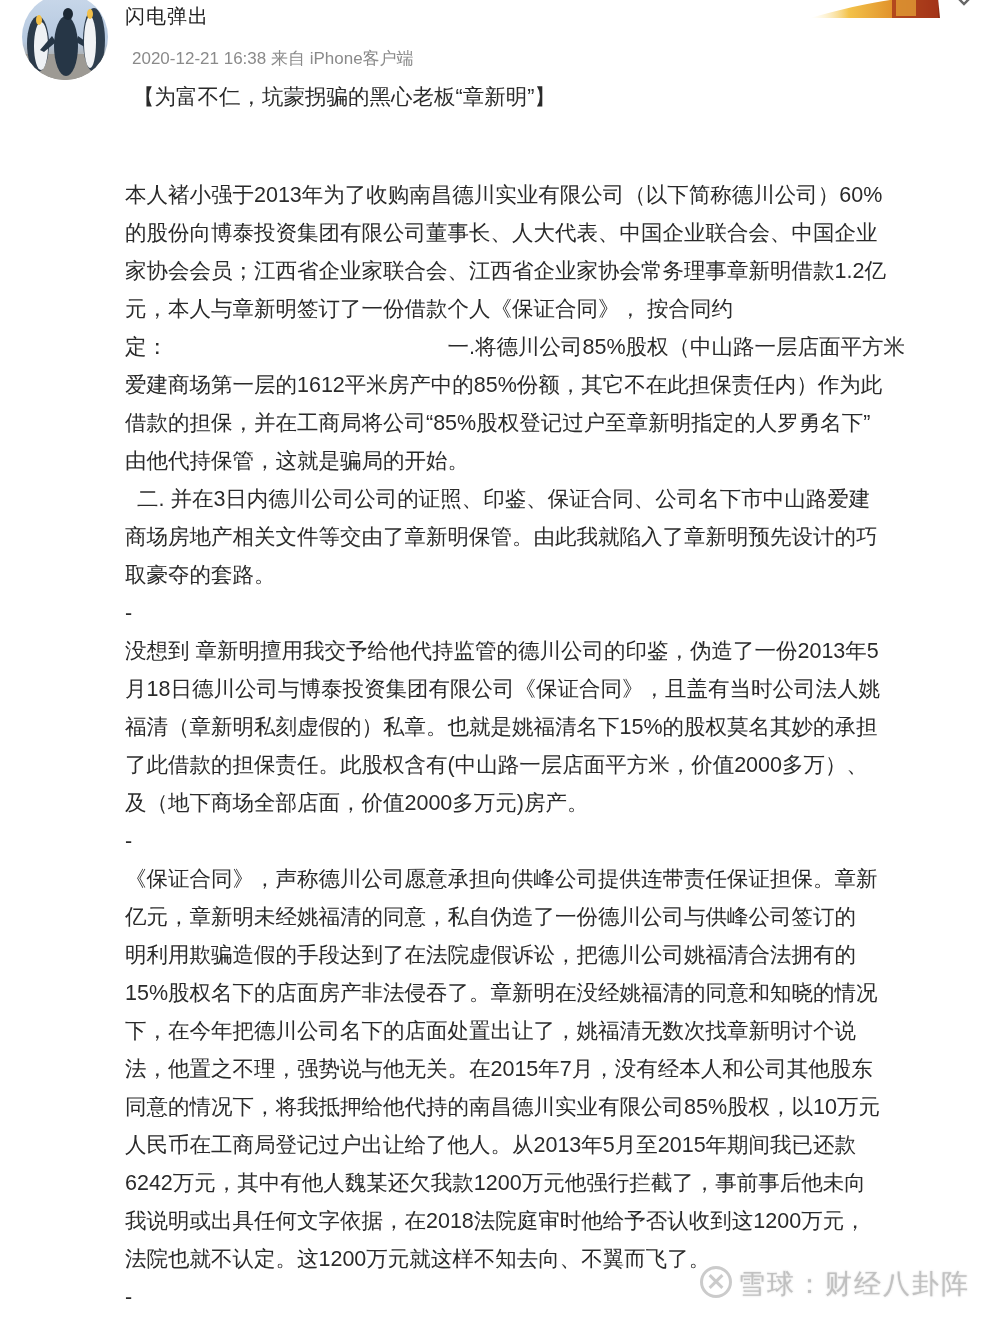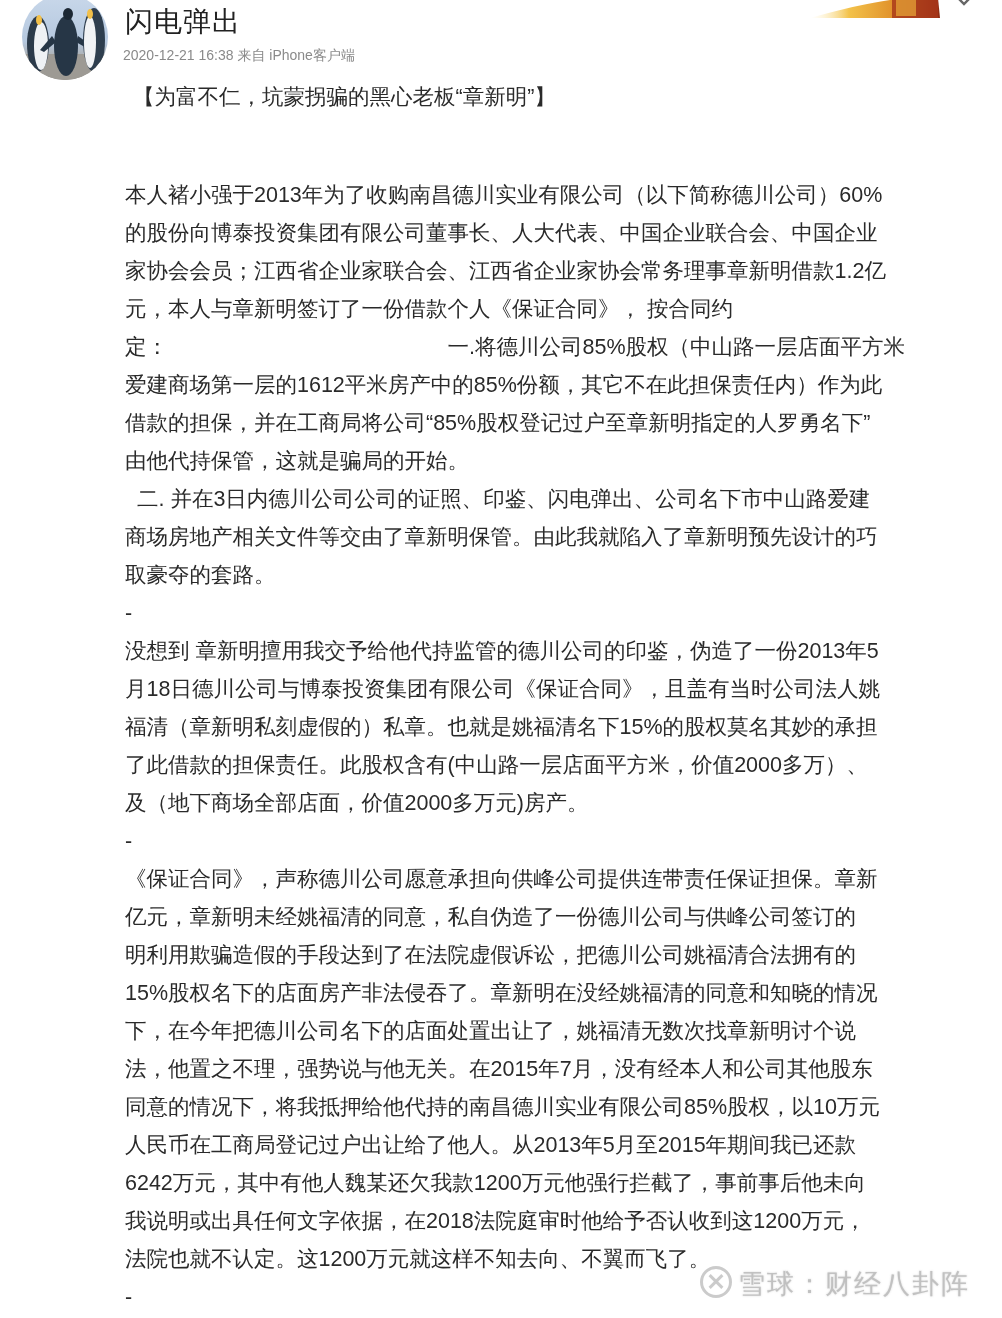--- a/index.html
+++ b/index.html
@@ -8,25 +8,25 @@
     font-family: "DejaVu Sans", "Liberation Sans", sans-serif;
     color: #222222;
   }
   .avatar {
     position: absolute; left: 22px; top: -6px; width: 86px; height: 86px;
     border-radius: 50%; overflow: hidden;
     background: linear-gradient(180deg, #c9d8ea 0%, #b5c8df 55%, #a9a9a6 78%, #8d8b86 100%);
   }
   .avatar svg { display: block; }
   .username {
-    position: absolute; left: 125px; top: 3px; font-size: 28px; color: #222;
+    position: absolute; left: 125px; top: 3px; font-size: 20px; color: #222;
     letter-spacing: 1px;
   }
   .meta {
-    position: absolute; left: 123px; top: 47px; font-size: 14px; color: #8a8a8a;
+    position: absolute; left: 132px; top: 47px; font-size: 17px; color: #8a8a8a;
     font-family: "Liberation Sans", sans-serif;
   }
   .banner {
     position: absolute; left: 800px; top: -30px; width: 150px; height: 50px;
   }
   .chevron {
     position: absolute; left: 953px; top: -8px; width: 22px; height: 16px;
     cursor: pointer;
   }
   .content {
@@ -108,21 +108,21 @@
 
   <div>
     <div class="line">本人褚小强于2013年为了收购南昌德川实业有限公司（以下简称德川公司）60%</div>
     <div class="line">的股份向博泰投资集团有限公司董事长、人大代表、中国企业联合会、中国企业</div>
     <div class="line">家协会会员；江西省企业家联合会、江西省企业家协会常务理事章新明借款1.2亿</div>
     <div class="line">元，本人与章新明签订了一份借款个人《保证合同》， 按合同约</div>
     <div class="line">定：　　　　　　　　　　　　　一.将德川公司85%股权（中山路一层店面平方米</div>
     <div class="line">爱建商场第一层的1612平米房产中的85%份额，其它不在此担保责任内）作为此</div>
     <div class="line">借款的担保，并在工商局将公司“85%股权登记过户至章新明指定的人罗勇名下”</div>
     <div class="line">由他代持保管，这就是骗局的开始。</div>
-    <div class="line" style="white-space:pre;">  二. 并在3日内德川公司公司的证照、印鉴、闪电弹出、公司名下市中山路爱建</div>
+    <div class="line" style="white-space:pre;">  二. 并在3日内德川公司公司的证照、印鉴、保证合同、公司名下市中山路爱建</div>
     <div class="line">商场房地产相关文件等交由了章新明保管。由此我就陷入了章新明预先设计的巧</div>
     <div class="line">取豪夺的套路。</div>
   </div>
   <div class="dash">-</div>
 
   <div>
     <div class="line">没想到 章新明擅用我交予给他代持监管的德川公司的印鉴，伪造了一份2013年5</div>
     <div class="line">月18日德川公司与博泰投资集团有限公司《保证合同》，且盖有当时公司法人姚</div>
     <div class="line">福清（章新明私刻虚假的）私章。也就是姚福清名下15%的股权莫名其妙的承担</div>
     <div class="line">了此借款的担保责任。此股权含有(中山路一层店面平方米，价值2000多万）、</div>

